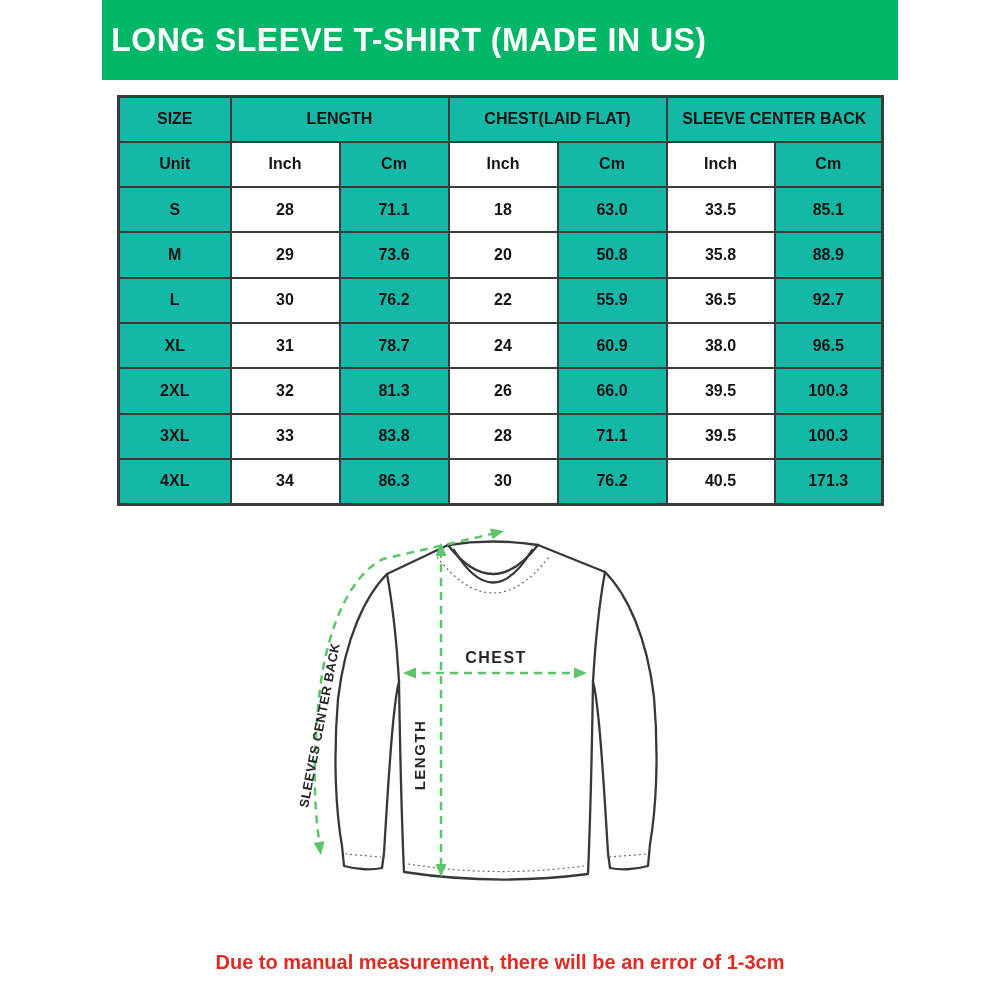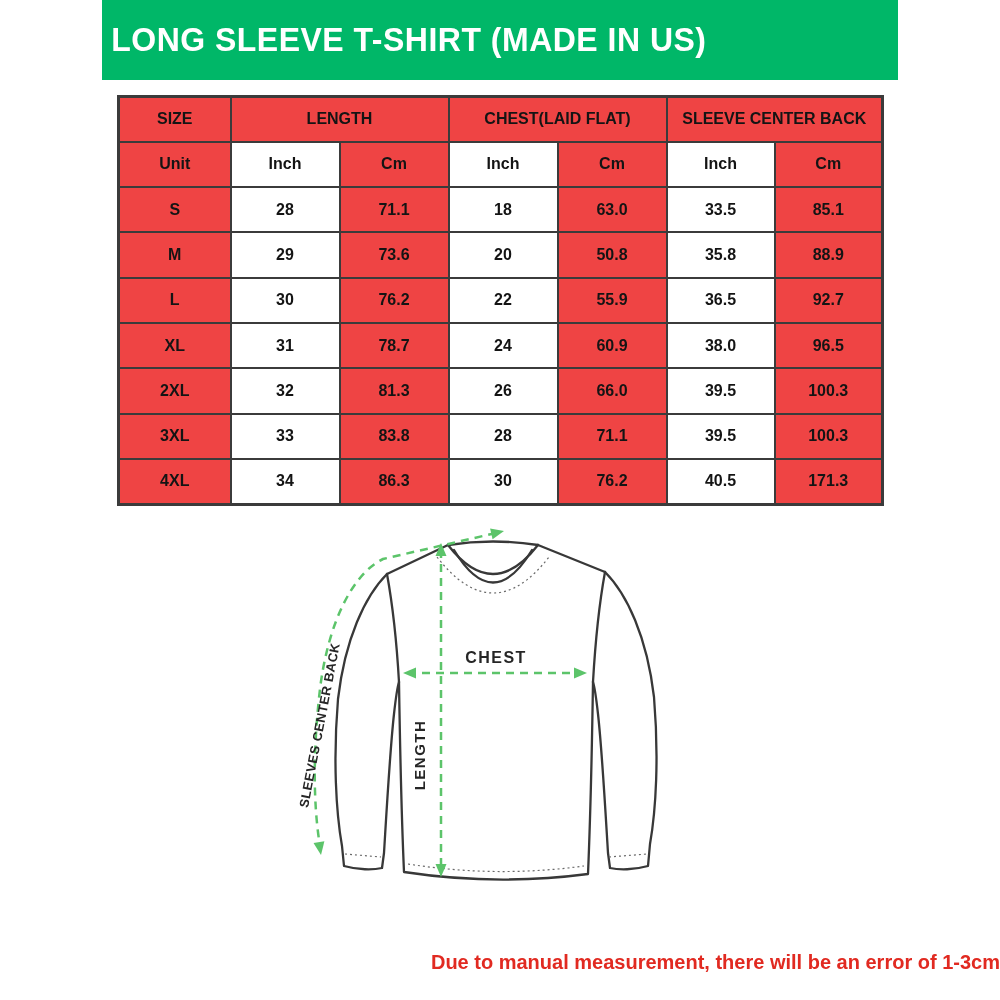--- a/index.html
+++ b/index.html
@@ -23,35 +23,35 @@
     position: absolute; left: 117px; top: 95px; width: 764px; height: 408px;
     border-collapse: collapse; table-layout: fixed;
     border: 3px solid #3b3b3b;
   }
   table.size-table th, table.size-table td {
     border: 2px solid #3b3b3b; text-align: center; vertical-align: middle;
     font-size: 16px; color: #141414; background: #ffffff;
   }
   table.size-table th { font-weight: bold; }
   table.size-table td { font-weight: 600; }
-  table.size-table .shade { background: #ef4444; }
+  table.size-table .shade { background: #14b8a6; }
   table.size-table tr { height: 45.3px; }
 
   
   .diagram { position: absolute; left: 280px; top: 512px; width: 440px; height: 400px; }
   .diagram svg { width: 100%; height: 100%; display: block; }
   .outline { fill: none; stroke: #383838; stroke-width: 2.3; stroke-linecap: round; stroke-linejoin: round; }
   .stitch  { fill: none; stroke: #6a6a6a; stroke-width: 1.2; stroke-dasharray: 2 3; }
   .measure { fill: none; stroke: #5cc46a; stroke-width: 2.5; stroke-dasharray: 8 6; }
   .arrowhead { fill: #5cc46a; stroke: none; }
   .diag-label { fill: #262626; font-family: "Liberation Sans", sans-serif; font-weight: bold; }
 
   
   .note {
-    position: absolute; left: 0; top: 951px; width: 1000px; text-align: right;
+    position: absolute; left: 0; top: 951px; width: 1000px; text-align: center;
     color: #e12a21; font-size: 20px; font-weight: bold;
   }
 </style>
 </head>
 <body>
 
 <div class="page">
 
   <div class="banner">
     <h1>LONG SLEEVE T-SHIRT (MADE IN US)</h1>

